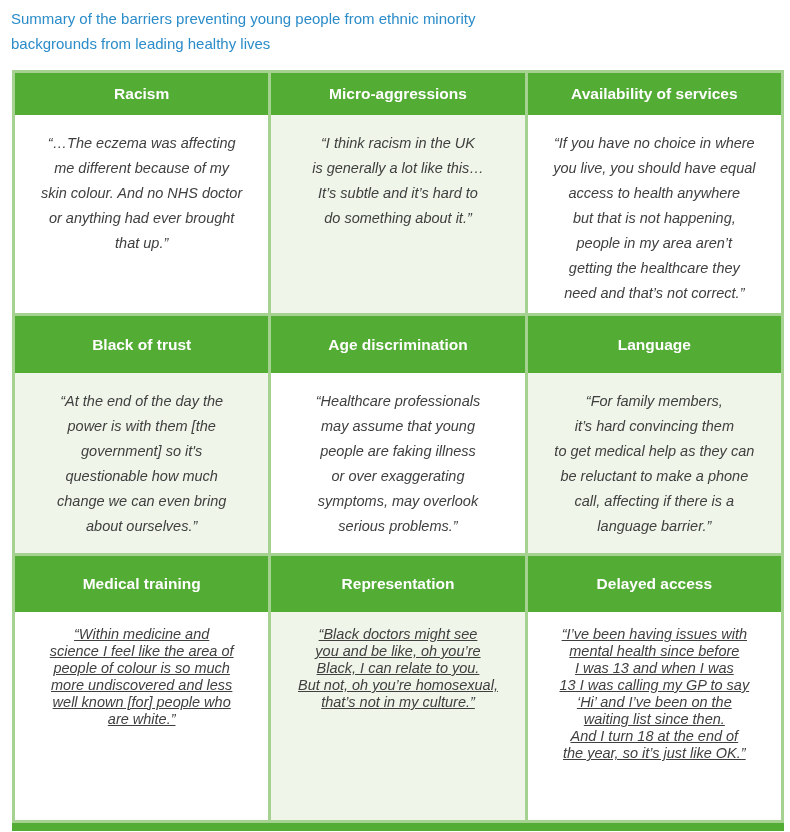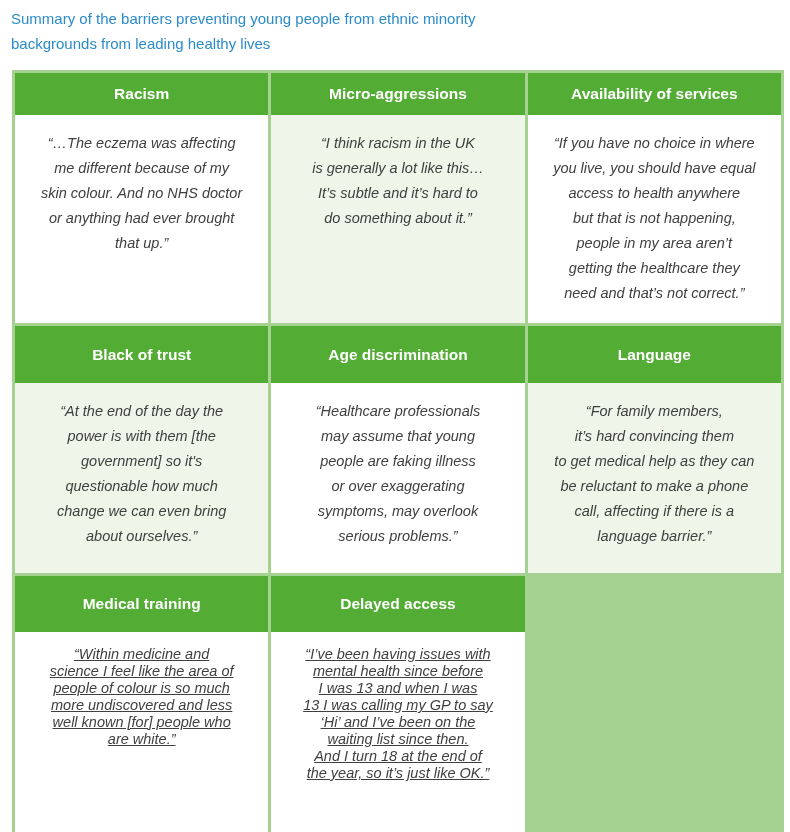--- a/index.html
+++ b/index.html
@@ -54,21 +54,21 @@
     text-align: center;
   }
   .card .body {
     background: #ffffff;
     color: var(--quote-text, #3f3f3f);
     font-style: italic;
     font-size: 14.5px;
     line-height: 25px;
     text-align: center;
     white-space: pre-line;
-    padding: 16px 5px 16px 5px;
+    padding: 16px 5px 6px 5px;
     box-sizing: content-box;
     overflow: hidden;
   }
   .card .body.shaded {
     background: var(--cell-tint, #eff5e9);
   }
   .r1 .hdr { height: 42px; }
   .r1 .body { height: 176px; }
   .r2 .hdr { height: 57px; }
   .r2 .body { height: 158px; }
@@ -149,20 +149,28 @@
   <div class="card r3">
     <div class="hdr">Medical training</div>
     <div class="body">“Within medicine and
 science I feel like the area of
 people of colour is so much
 more undiscovered and less
 well known [for] people who
 are white.”</div>
   </div>
 
+  <div class="card r3">
+    <div class="hdr">Representation</div>
+    <div class="body shaded">“Black doctors might see
+you and be like, oh you’re
+Black, I can relate to you.
+But not, oh you’re homosexual,
+that’s not in my culture.”</div>
+  </div>
 
   <div class="card r3">
     <div class="hdr">Delayed access</div>
     <div class="body">“I’ve been having issues with
 mental health since before
 I was 13 and when I was
 13 I was calling my GP to say
 ‘Hi’ and I’ve been on the
 waiting list since then.
 And I turn 18 at the end of

